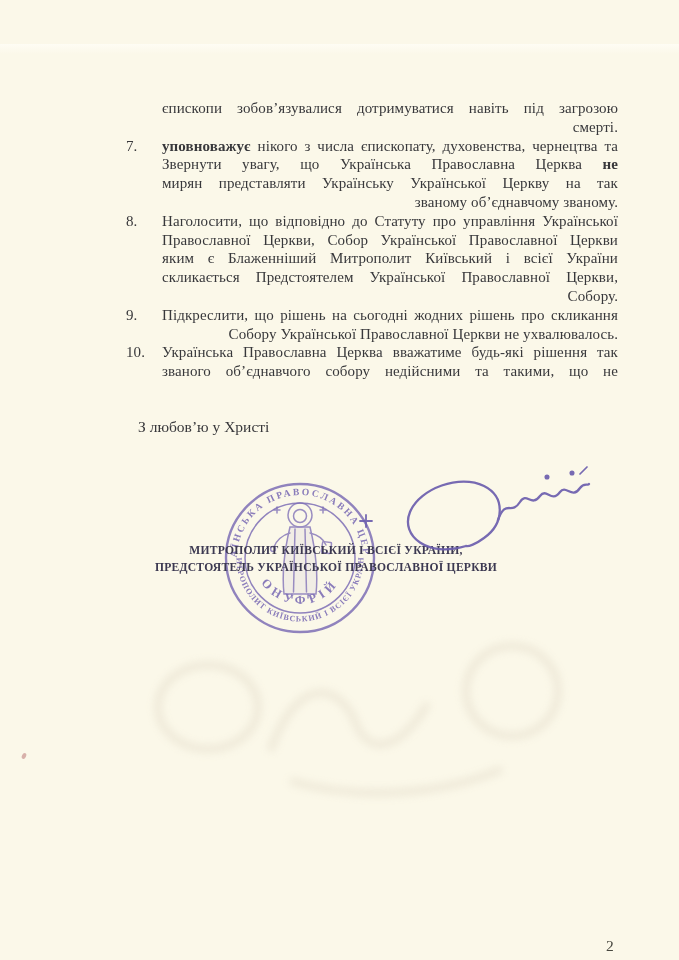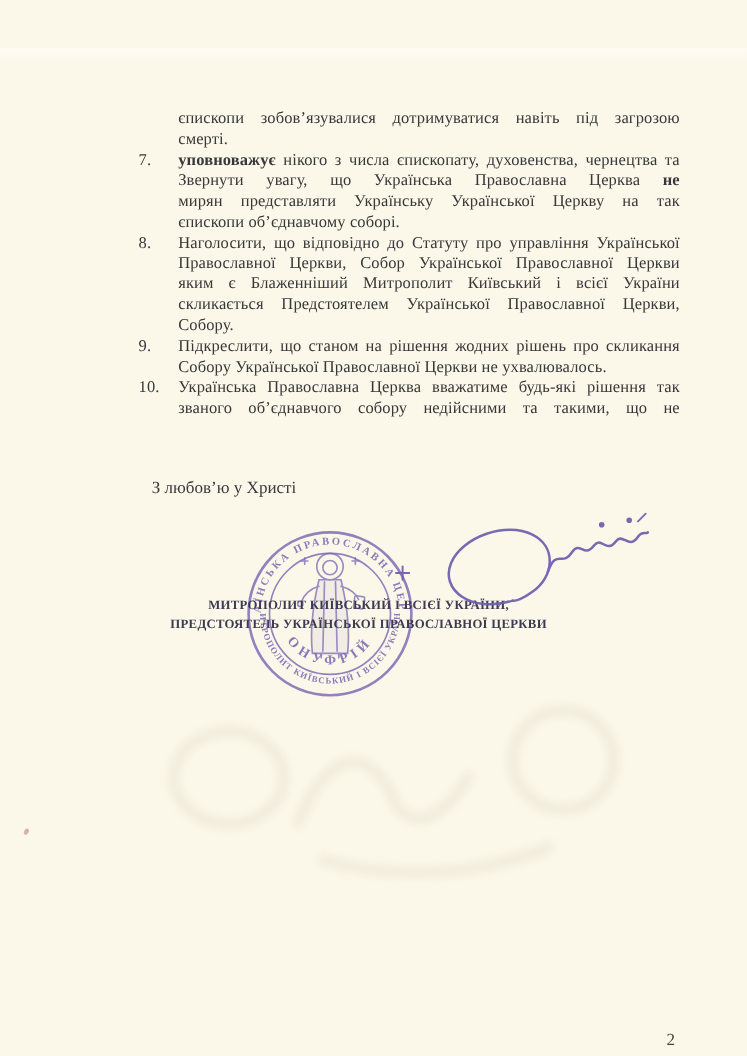--- a/index.html
+++ b/index.html
@@ -26,27 +26,27 @@
     transform: rotate(28deg);
   }
 
   
   .body-text {
     position: absolute; left: 162px; top: 55px; width: 456px;
     font-size: 15px; line-height: 18.8px; color: #38383b;
     letter-spacing: 0.1px;
   }
   .jl { text-align: justify; text-align-last: justify; white-space: nowrap; }
-  .ll { text-align: left; white-space: nowrap; }
+  .ll { text-align: right; white-space: nowrap; }
   .item { position: relative; }
   .num { position: absolute; left: -36px; top: 0; white-space: nowrap; }
   b { font-weight: bold; }
 
   .closing {
-    position: absolute; left: 138px; top: 391px;
+    position: absolute; left: 138px; top: 374px;
     font-size: 15.5px; color: #38383b; white-space: nowrap;
   }
 
   
   .wm-svg   { position: absolute; left: 140px; top: 585px; z-index: 1; }
   .seal-svg { position: absolute; left: 222px; top: 436px; z-index: 2; }
   .caption {
     position: absolute; left: 140px; top: 499px; width: 372px; z-index: 3;
     text-align: center; font-weight: bold; font-size: 11.6px;
     line-height: 16.5px; color: #3c3951; letter-spacing: 0.25px;
@@ -86,35 +86,35 @@
     <div>
       <div class="jl"><span>єпископи зобов’язувалися дотримуватися навіть під загрозою</span></div>
       <div class="ll"><span>смерті.</span></div>
     </div>
 
     <div class="item">
       <span class="num">7.</span>
       <div class="jl"><b>уповноважує</b><span> нікого з числа єпископату, духовенства, чернецтва та</span></div>
       <div class="jl"><span>Звернути увагу, що Українська Православна Церква </span><b>не</b></div>
       <div class="jl"><span>мирян представляти Українську Української Церкву на так</span></div>
-      <div class="ll"><span>єпископи об’єднавчому соборі.</span></div>
+      <div class="ll"><span>званому об’єднавчому званому.</span></div>
     </div>
 
     <div class="item">
       <span class="num">8.</span>
       <div class="jl"><span>Наголосити, що відповідно до Статуту про управління Української</span></div>
       <div class="jl"><span>Православної Церкви, Собор Української Православної Церкви</span></div>
       <div class="jl"><span>яким є Блаженніший Митрополит Київський і всієї України</span></div>
       <div class="jl"><span>скликається Предстоятелем Української Православної Церкви,</span></div>
       <div class="ll"><span>Собору.</span></div>
     </div>
 
     <div class="item">
       <span class="num">9.</span>
-      <div class="jl"><span>Підкреслити, що станом на рішення жодних рішень про скликання</span></div>
+      <div class="jl"><span>Підкреслити, що рішень на сьогодні жодних рішень про скликання</span></div>
       <div class="ll"><span>Собору Української Православної Церкви не ухвалювалось.</span></div>
     </div>
 
     <div class="item">
       <span class="num">10.</span>
       <div class="jl"><span>Українська Православна Церква вважатиме будь-які рішення так</span></div>
       <div class="jl"><span>званого об’єднавчого собору недійсними та такими, що не</span></div>
     </div>
   </div>
 

